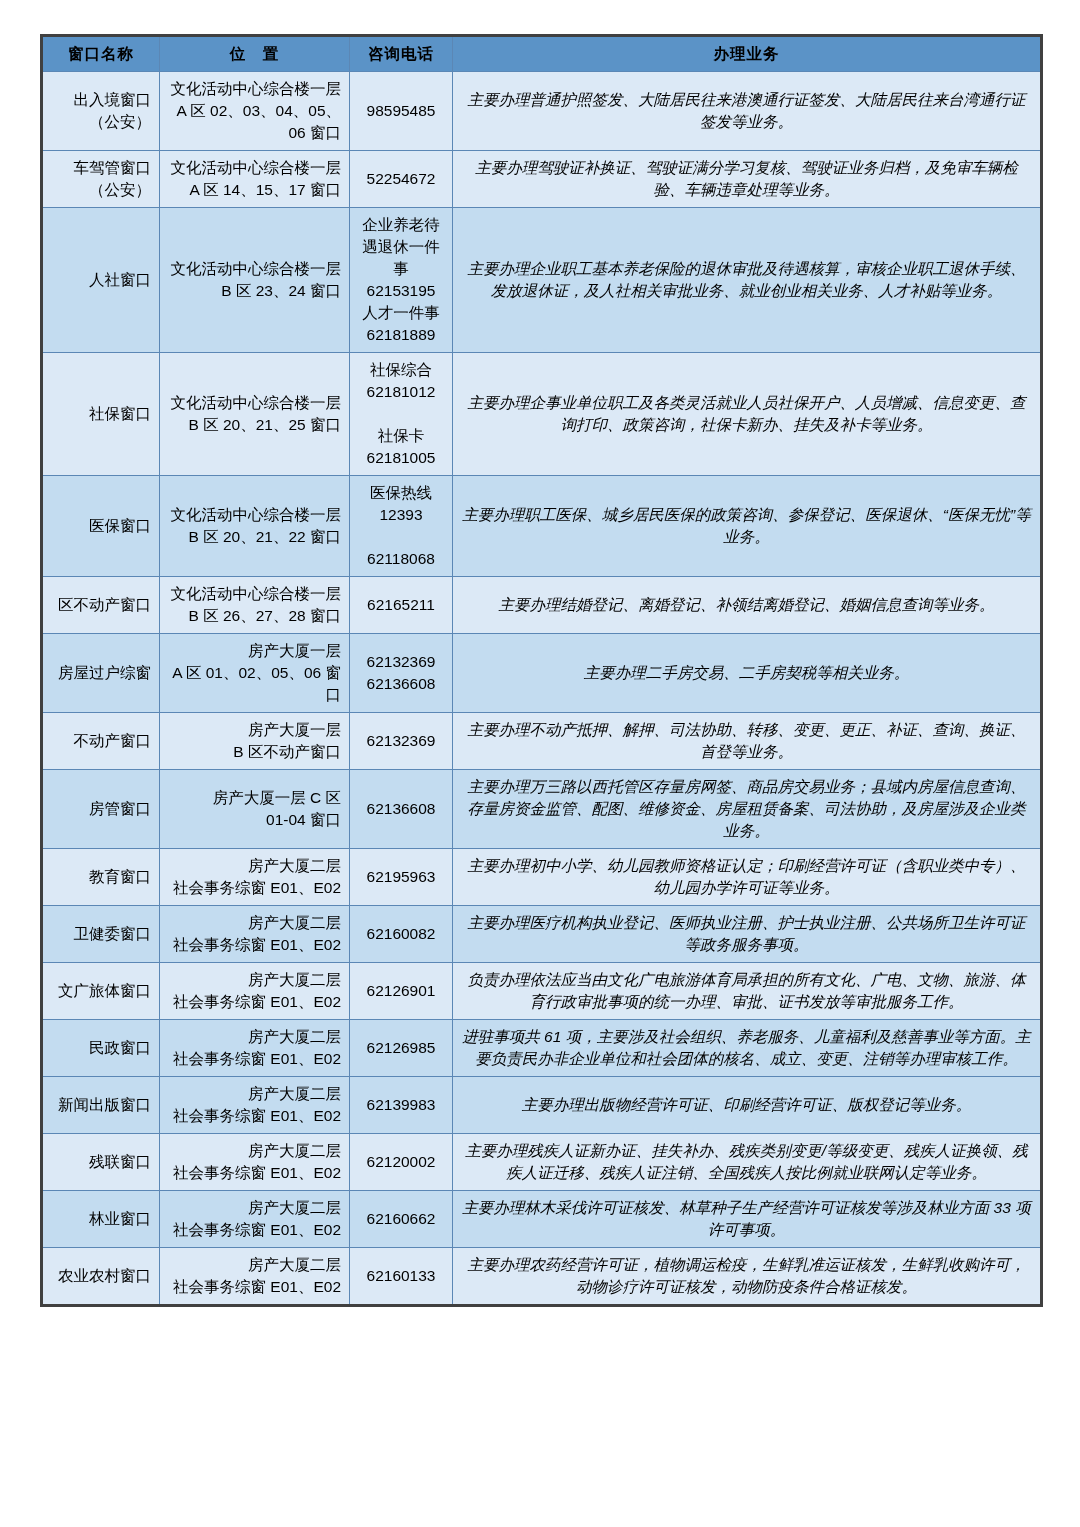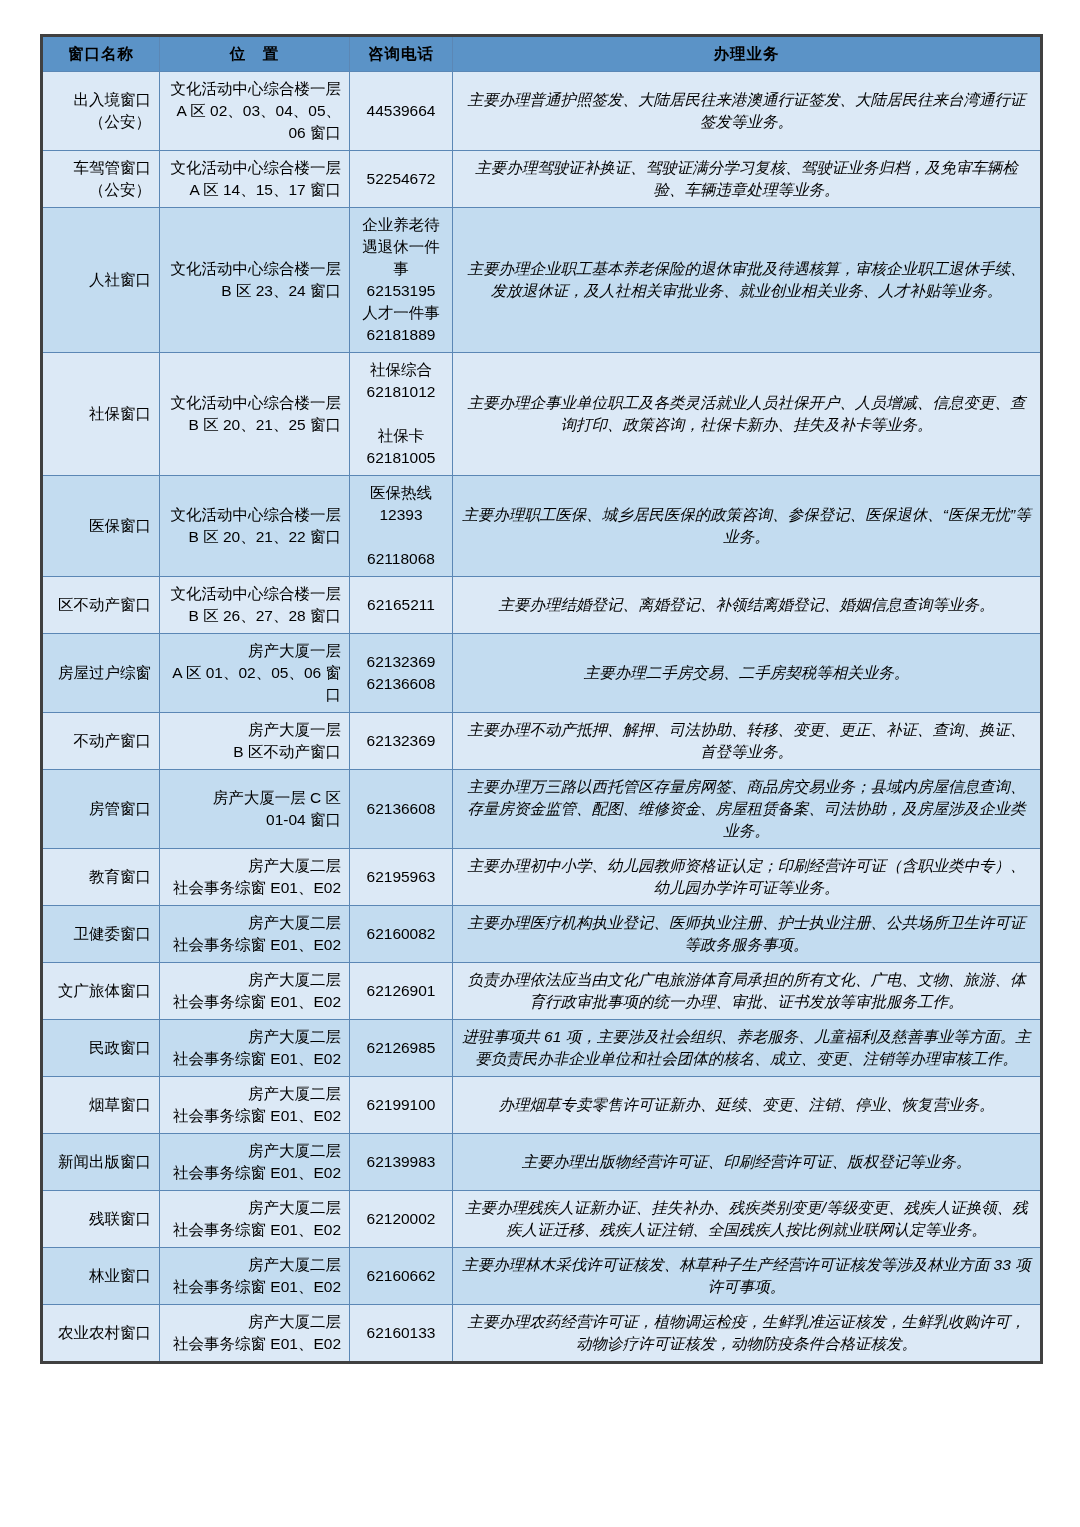--- a/index.html
+++ b/index.html
@@ -85,21 +85,21 @@
         <th>位　置</th>
         <th>咨询电话</th>
         <th>办理业务</th>
       </tr>
     </thead>
     <tbody>
       <tr class="odd">
         <td class="name">出入境窗口
 （公安）</td>
         <td class="loc">文化活动中心综合楼一层 A 区 02、03、04、05、06 窗口</td>
-        <td class="tel">44539664</td>
+        <td class="tel">98595485</td>
         <td class="biz">主要办理普通护照签发、大陆居民往来港澳通行证签发、大陆居民往来台湾通行证签发等业务。</td>
       </tr>
       <tr class="odd">
         <td class="name">车驾管窗口
 （公安）</td>
         <td class="loc">文化活动中心综合楼一层 A 区 14、15、17 窗口</td>
         <td class="tel">52254672</td>
         <td class="biz">主要办理驾驶证补换证、驾驶证满分学习复核、驾驶证业务归档，及免审车辆检验、车辆违章处理等业务。</td>
       </tr>
       <tr class="even">
@@ -179,27 +179,20 @@
         <td class="tel">62126901</td>
         <td class="biz">负责办理依法应当由文化广电旅游体育局承担的所有文化、广电、文物、旅游、体育行政审批事项的统一办理、审批、证书发放等审批服务工作。</td>
       </tr>
       <tr class="even">
         <td class="name">民政窗口</td>
         <td class="loc">房产大厦二层
 社会事务综窗 E01、E02</td>
         <td class="tel">62126985</td>
         <td class="biz">进驻事项共 61 项，主要涉及社会组织、养老服务、儿童福利及慈善事业等方面。主要负责民办非企业单位和社会团体的核名、成立、变更、注销等办理审核工作。</td>
       </tr>
-      <tr class="odd">
-        <td class="name">烟草窗口</td>
-        <td class="loc">房产大厦二层
-社会事务综窗 E01、E02</td>
-        <td class="tel">62199100</td>
-        <td class="biz">办理烟草专卖零售许可证新办、延续、变更、注销、停业、恢复营业务。</td>
-      </tr>
       <tr class="even">
         <td class="name">新闻出版窗口</td>
         <td class="loc">房产大厦二层
 社会事务综窗 E01、E02</td>
         <td class="tel">62139983</td>
         <td class="biz">主要办理出版物经营许可证、印刷经营许可证、版权登记等业务。</td>
       </tr>
       <tr class="odd">
         <td class="name">残联窗口</td>
         <td class="loc">房产大厦二层

